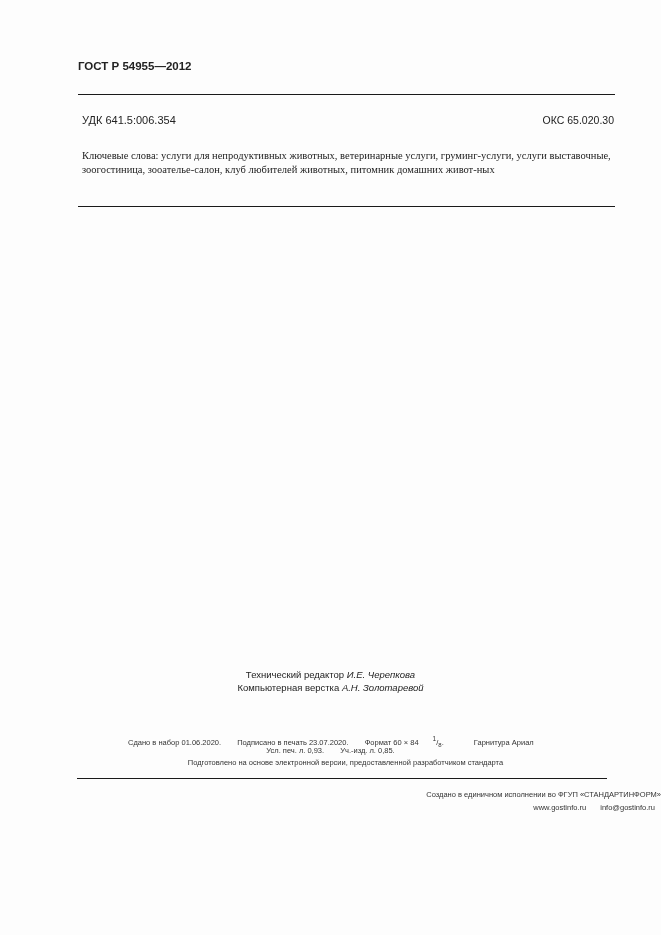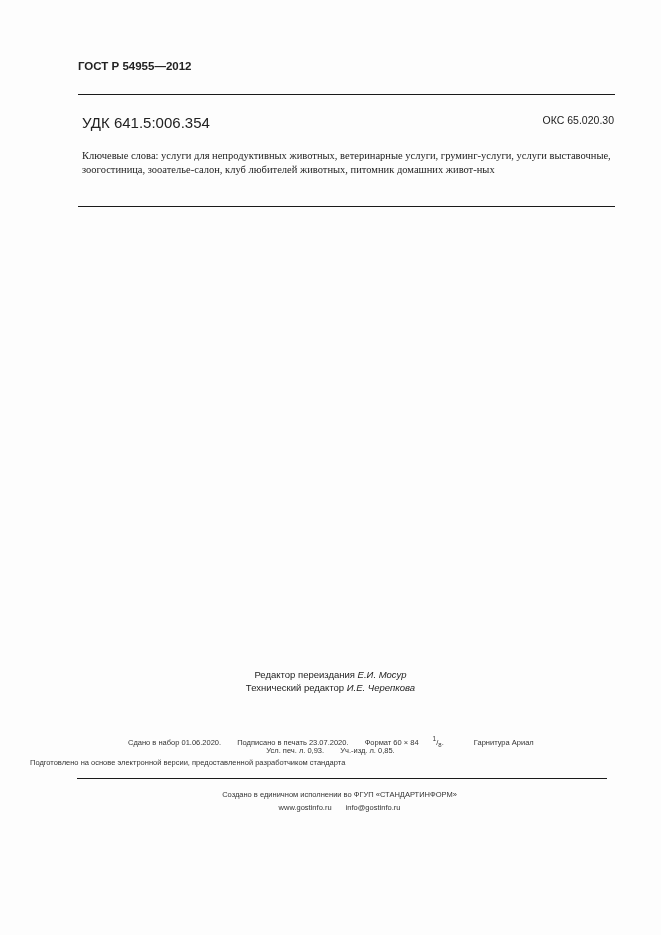--- a/index.html
+++ b/index.html
@@ -22,21 +22,21 @@
       font-weight: bold;
       color: #222;
     }
     .rule {
       position: absolute;
       height: 1px;
       background: #1a1a1a;
     }
     .udk {
       left: 82px; top: 114px;
-      font-size: 15px;
+      font-size: 11px;
       color: #222;
     }
     .oks {
       right: 47px; top: 114px;
       font-size: 10.5px;
       color: #222;
     }
     .keywords {
       left: 82px; top: 149px;
       width: 534px;
@@ -56,27 +56,27 @@
     .imprint {
       font-size: 7.5px;
       color: #333;
       line-height: 12px;
       white-space: nowrap;
     }
     .imprint-row1 { left: 128px; top: 733px; }
     .imprint-row1 span { margin-right: 14px; }
     .imprint-row2 { left: 0; width: 661px; top: 745px; text-align: center; }
     .imprint-row2 span { margin: 0 7px; }
-    .imprint-row3 { left: 0; width: 661px; top: 757px; padding-left: 30px; box-sizing: border-box;}
+    .imprint-row3 { left: 0; width: 661px; top: 757px; text-align: center; padding-left: 30px; box-sizing: border-box;}
     .frac { font-size: 7.5px; }
     .frac sup { font-size: 6.5px; vertical-align: 4px; }
     .frac sub { font-size: 6px; vertical-align: -2px; }
     .publisher {
       left: 0; width: 661px; top: 789px;
-      text-align: center;
+      text-align: right;
       font-size: 7.5px;
       line-height: 12.5px;
       color: #333;
       padding-left: 18px;
       box-sizing: border-box;
     }
     .publisher .web span { margin: 0 6px; }
   </style>
 </head>
 <body>
@@ -87,26 +87,26 @@
 
 <div class="abs udk">УДК 641.5:006.354</div>
 <div class="abs oks">ОКС 65.020.30</div>
 
 <div class="abs keywords">Ключевые слова: услуги для непродуктивных животных, ветеринарные услуги, груминг-услуги, услуги выставочные, зоогостиница, зооателье-салон, клуб любителей животных, питомник домашних живот-ных</div>
 
 <div class="rule" style="left:78px; top:206px; width:537px;"></div>
 
 <div class="abs credits">
   <div>
-    <span>Редактор переиздания</span>
-    <span class="name">Е.И. Мосур</span>
+    <span>Технический редактор</span>
+    <span class="name">И.Е. Черепкова</span>
   </div>
   <div>
-    <span>Технический редактор</span>
-    <span class="name">И.Е. Черепкова</span>
+    <span>Компьютерная верстка</span>
+    <span class="name">А.Н. Золотаревой</span>
   </div>
 </div>
 
 <div class="abs imprint imprint-row1">
   <span>Сдано в набор 01.06.2020.</span>
   <span>Подписано в печать 23.07.2020.</span>
   <span class="frac"><span>Формат 60 × 84</span><sup>1</sup>/<sub>8</sub><span>.</span></span>
   <span>Гарнитура Ариал</span>
 </div>
 

